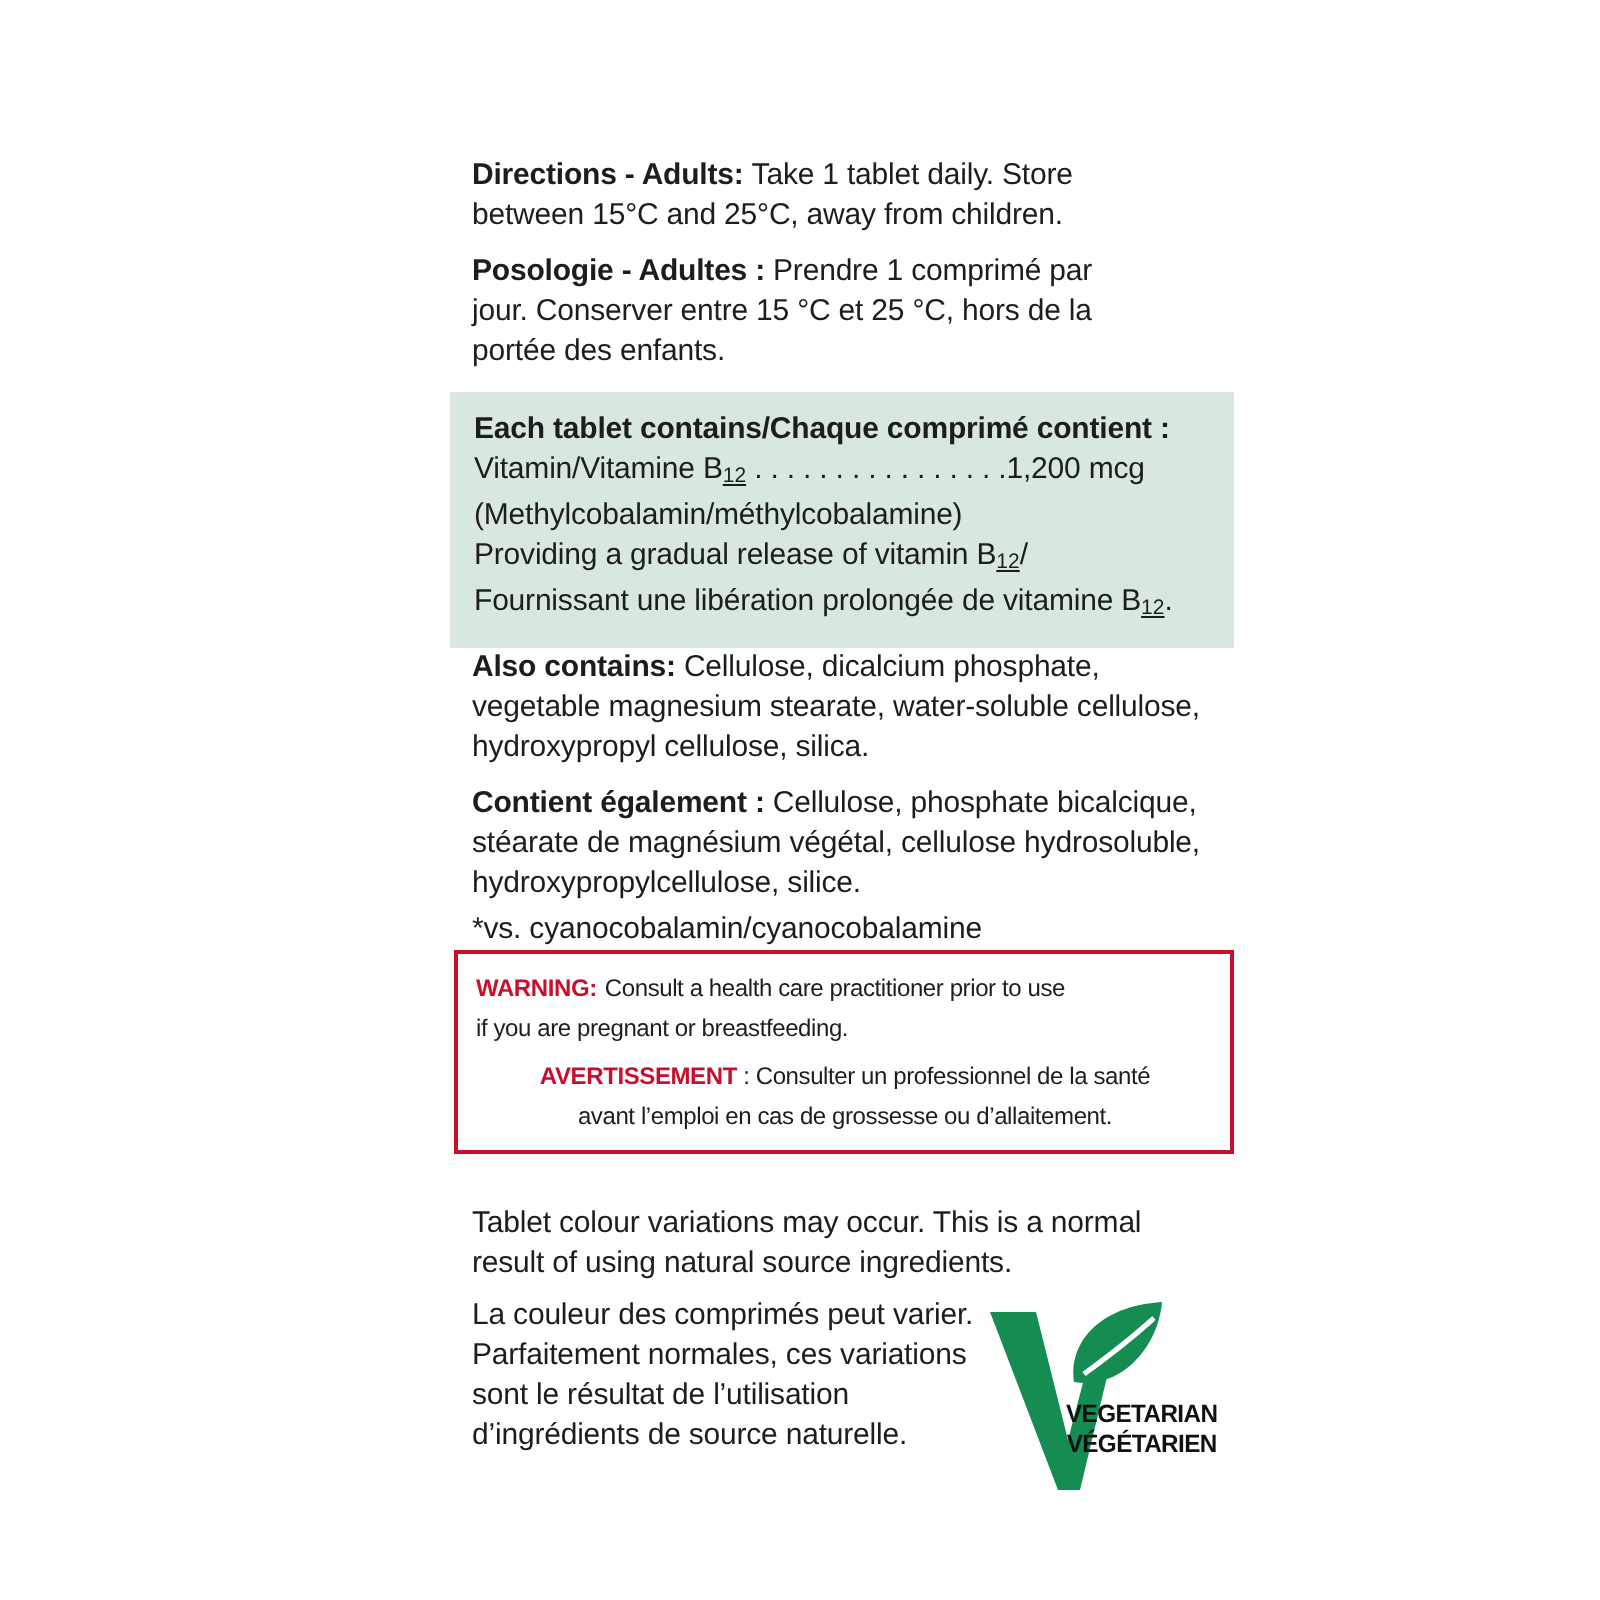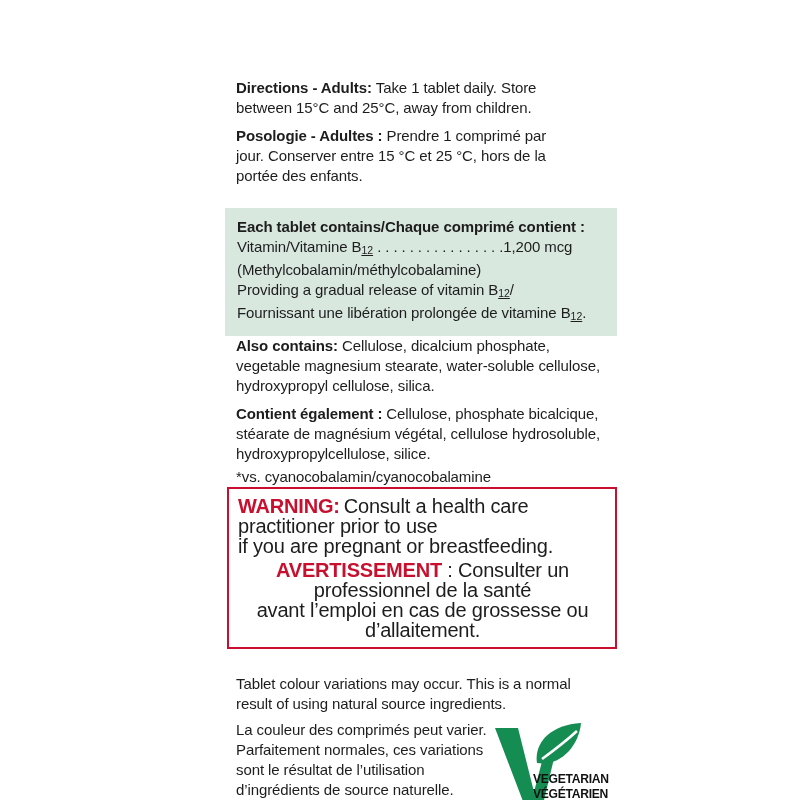--- a/index.html
+++ b/index.html
@@ -19,38 +19,38 @@
     font-size:15px;line-height:20px;letter-spacing:-0.1px;
   }
   .para{margin:0 0 0 11px;padding:0;}
   .mt8{margin-top:8px;}
   .mt14{}
   .mt3{margin-top:3px;}
   .mt12{margin-top:25px;}
   b.lead{font-weight:700;margin-right:4px;}
   
   .green-box{
-    margin-top:22px;background:var(--box-green-bg);
+    margin-top:10px;background:var(--box-green-bg);
     padding:9px 6px 10px 12px;
   }
   .gb-line{white-space:nowrap;}
   .gb-heading{font-weight:700;}
   .sub{font-size:10.5px;vertical-align:-2px;letter-spacing:0;text-decoration:underline;}
   
   .warning-box{
     margin:0 0 0 2px;border:2px solid var(--warning-red);
-    padding:7px 8px 7px 9px;font-size:20px;letter-spacing:-0.2px;
+    padding:7px 8px 7px 9px;font-size:12px;letter-spacing:-0.2px;
   }
   .w-para{margin:0;}
   .w-para.mt4{margin-top:4px;text-align:center;}
   .red{color:var(--warning-red);font-weight:700;}
   
   .bottom-row{position:relative;margin:6px 0 0 11px;height:110px;}
   .fr-var{width:300px;margin:0;}
-  .veg-logo{position:absolute;left:257px;top:0;width:120px;height:102px;}
+  .veg-logo{position:absolute;left:257px;top:0;width:120px;height:102px;text-align:center;}
   .veg-logo svg{position:absolute;left:0;top:0;color:var(--logo-green);}
   .veg-text{
     position:absolute;left:40px;top:52px;
     font-weight:700;font-size:12.5px;line-height:15px;color:#111;
     letter-spacing:-0.3px;transform:scaleX(0.97);transform-origin:left top;
     white-space:nowrap;
   }
 </style>
 </head>
 <body>

